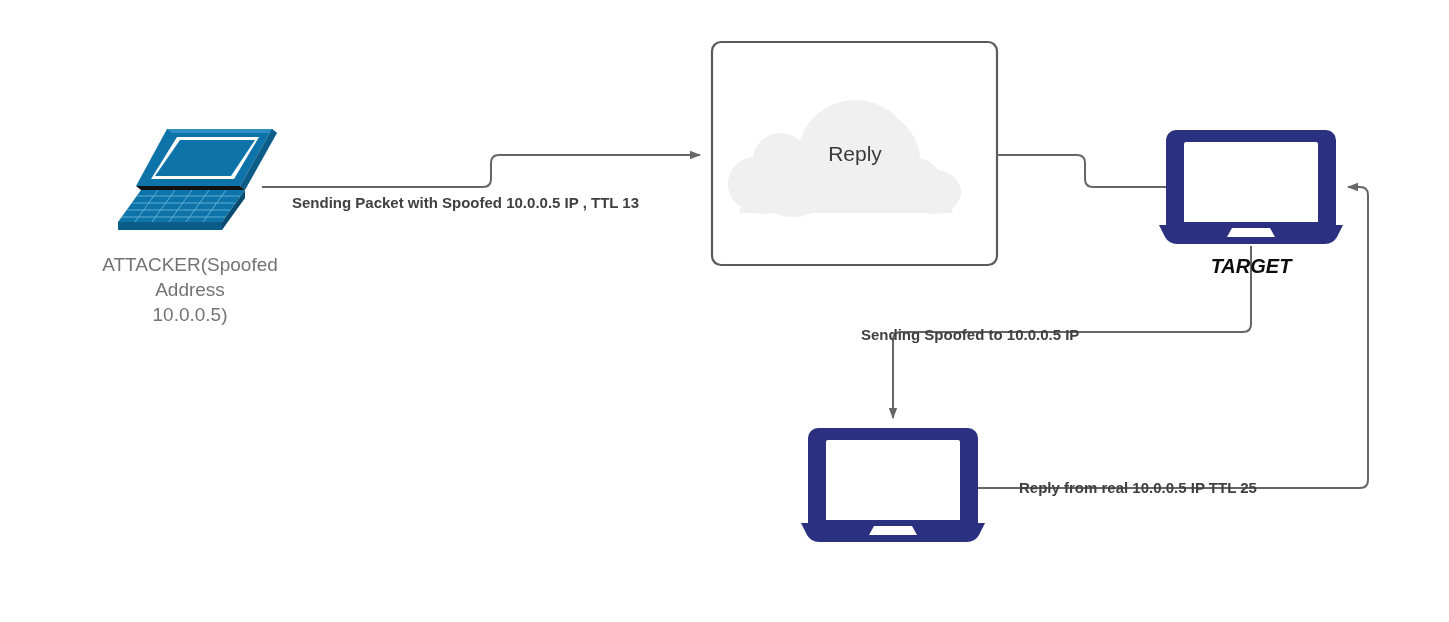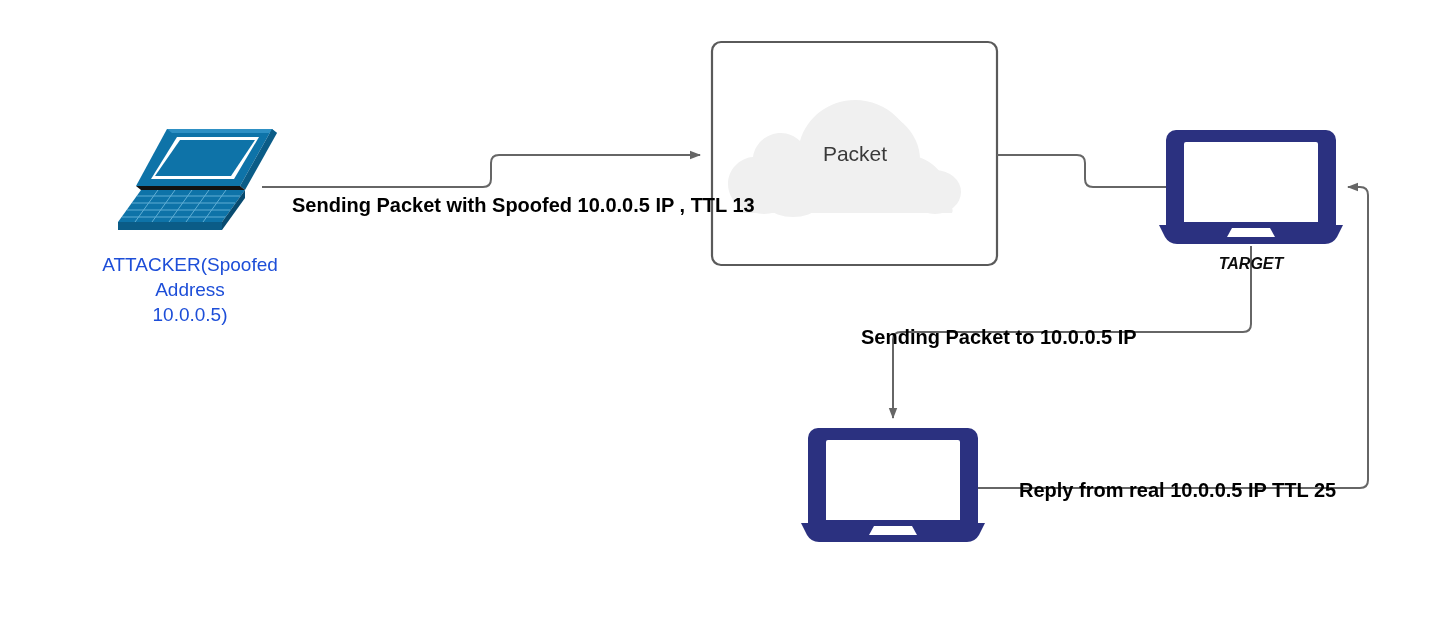--- a/index.html
+++ b/index.html
@@ -19,46 +19,46 @@
   }
   .svg-layer {
     position: absolute;
     left: 0;
     top: 0;
     width: 1449px;
     height: 622px;
   }
   .node-label {
     position: absolute;
-    color: #1d4ed8;
+    color: #737373;
     font-size: 19px;
     line-height: 25px;
     text-align: center;
     white-space: pre-line;
     font-family: "Liberation Sans", sans-serif;
   }
   .edge-label {
     position: absolute;
-    color: #000000;
-    font-size: 20px;
+    color: #404040;
+    font-size: 15px;
     font-weight: bold;
     white-space: nowrap;
     font-family: "Liberation Sans", sans-serif;
   }
   .cloud-label {
     position: absolute;
     color: #3a3a3a;
     font-size: 21px;
     white-space: nowrap;
     font-family: "Liberation Sans", sans-serif;
   }
   .target-label {
     position: absolute;
     color: #0d0d0d;
-    font-size: 16px;
+    font-size: 20px;
     font-weight: bold;
     font-style: italic;
     white-space: nowrap;
     font-family: "Liberation Sans", sans-serif;
   }
 </style>
 </head>
 <body>
 
 <div id="canvas">
@@ -153,24 +153,24 @@
 
     <g>
       <path d="M 978 488 L 1360 488 Q 1368 488 1368 480 L 1368 195 Q 1368 187 1360 187 L 1348 187" fill="none" stroke="#666666" stroke-width="2" marker-end="url(#arrowEnd)"></path>
     </g>
   </svg>
 
   <div class="node-label" style="left:60px; top:252px; width:260px;">ATTACKER(Spoofed
 Address
 10.0.0.5)</div>
 
-  <div class="cloud-label" style="left:745px; top:142px; width:220px; text-align:center;">Packet</div>
+  <div class="cloud-label" style="left:745px; top:142px; width:220px; text-align:center;">Reply</div>
 
   <div class="target-label" style="left:1176px; top:255px; width:150px; text-align:center;">TARGET</div>
 
 
   <div class="edge-label" style="left:292px; top:194px;">Sending Packet with Spoofed 10.0.0.5 IP , TTL 13</div>
 
-  <div class="edge-label" style="left:861px; top:326px;">Sending Packet to 10.0.0.5 IP</div>
+  <div class="edge-label" style="left:861px; top:326px;">Sending Spoofed to 10.0.0.5 IP</div>
 
   <div class="edge-label" style="left:1019px; top:479px;">Reply from real 10.0.0.5 IP TTL 25</div>
 
 </div>
 
 </body></html>

